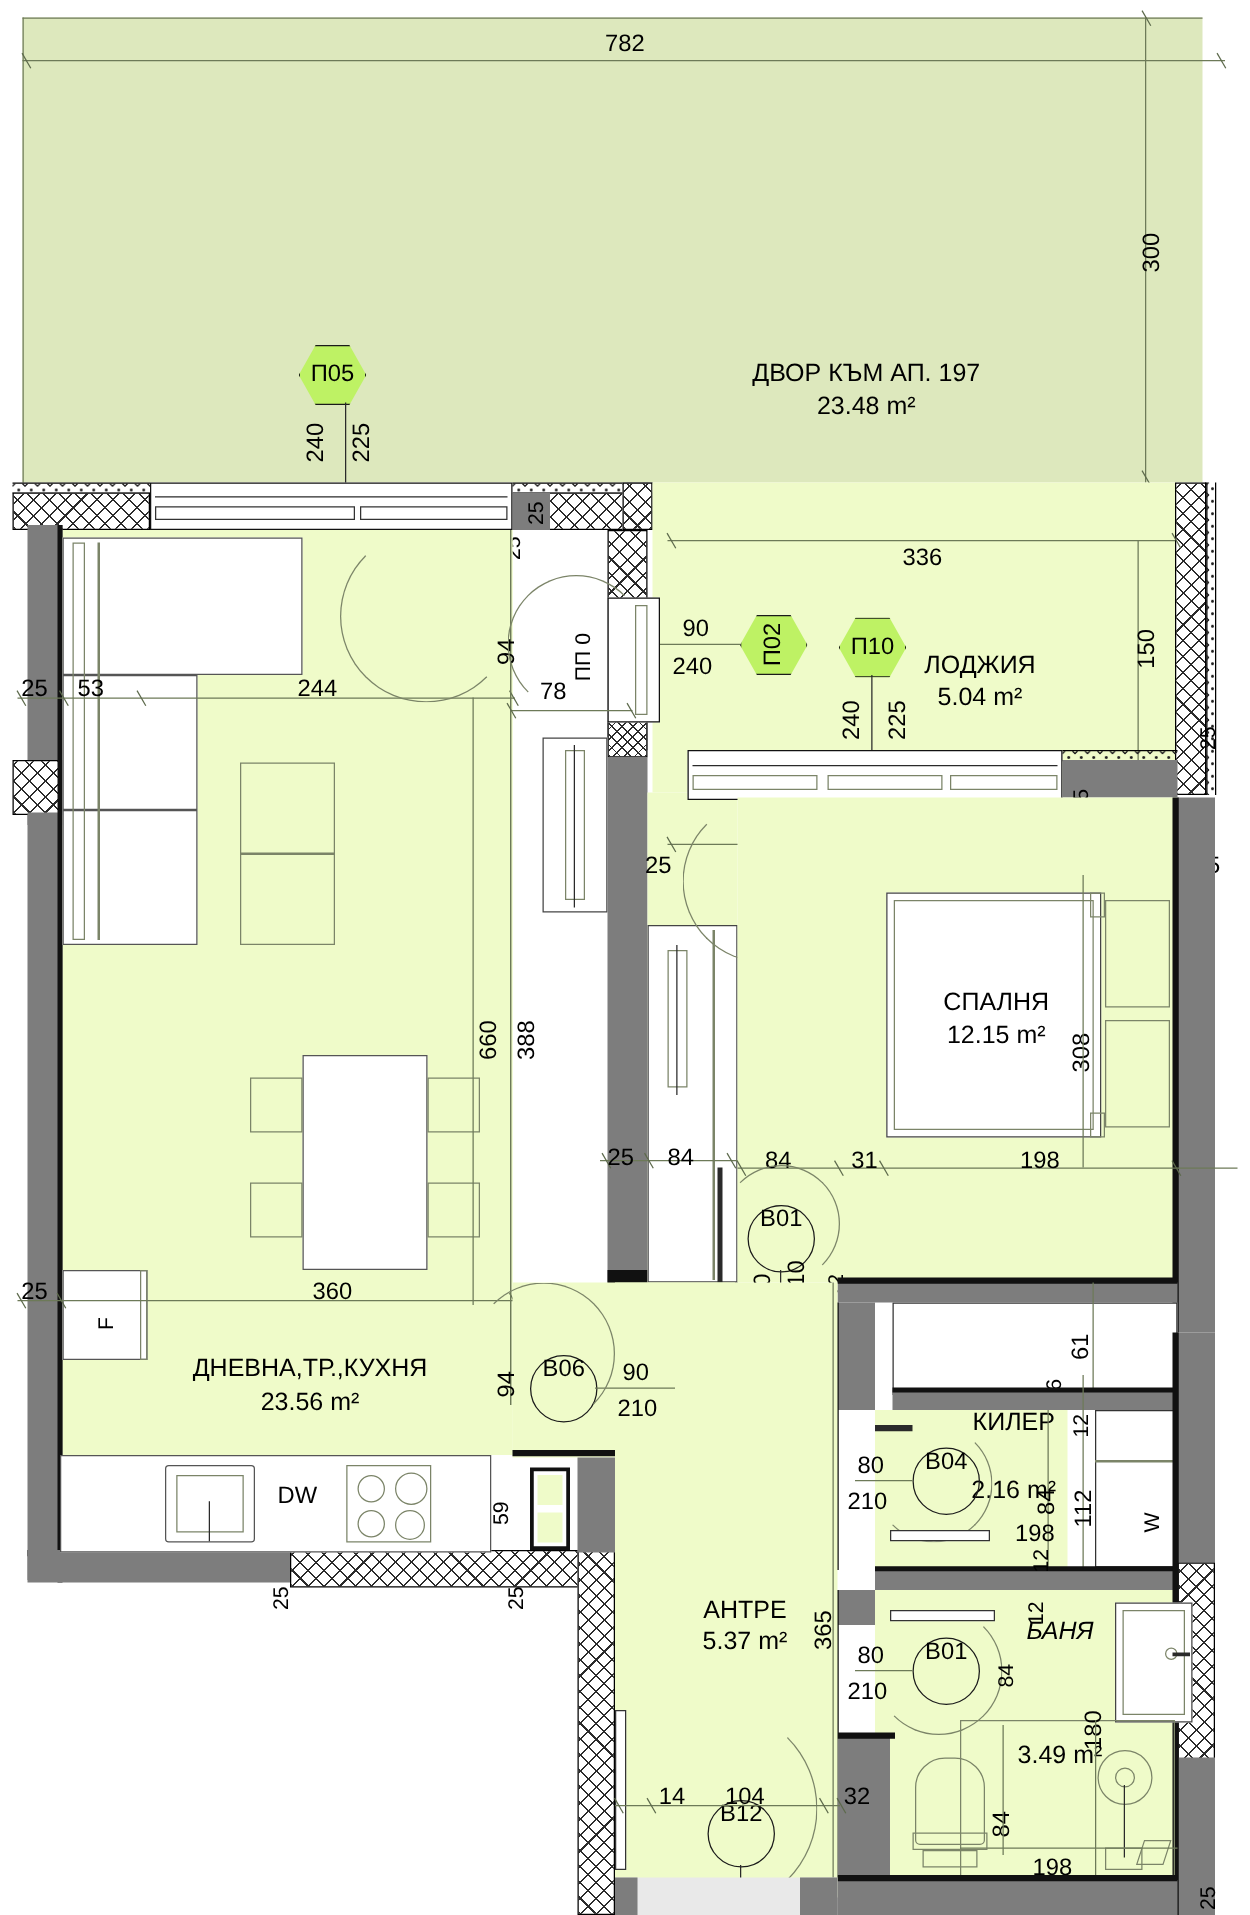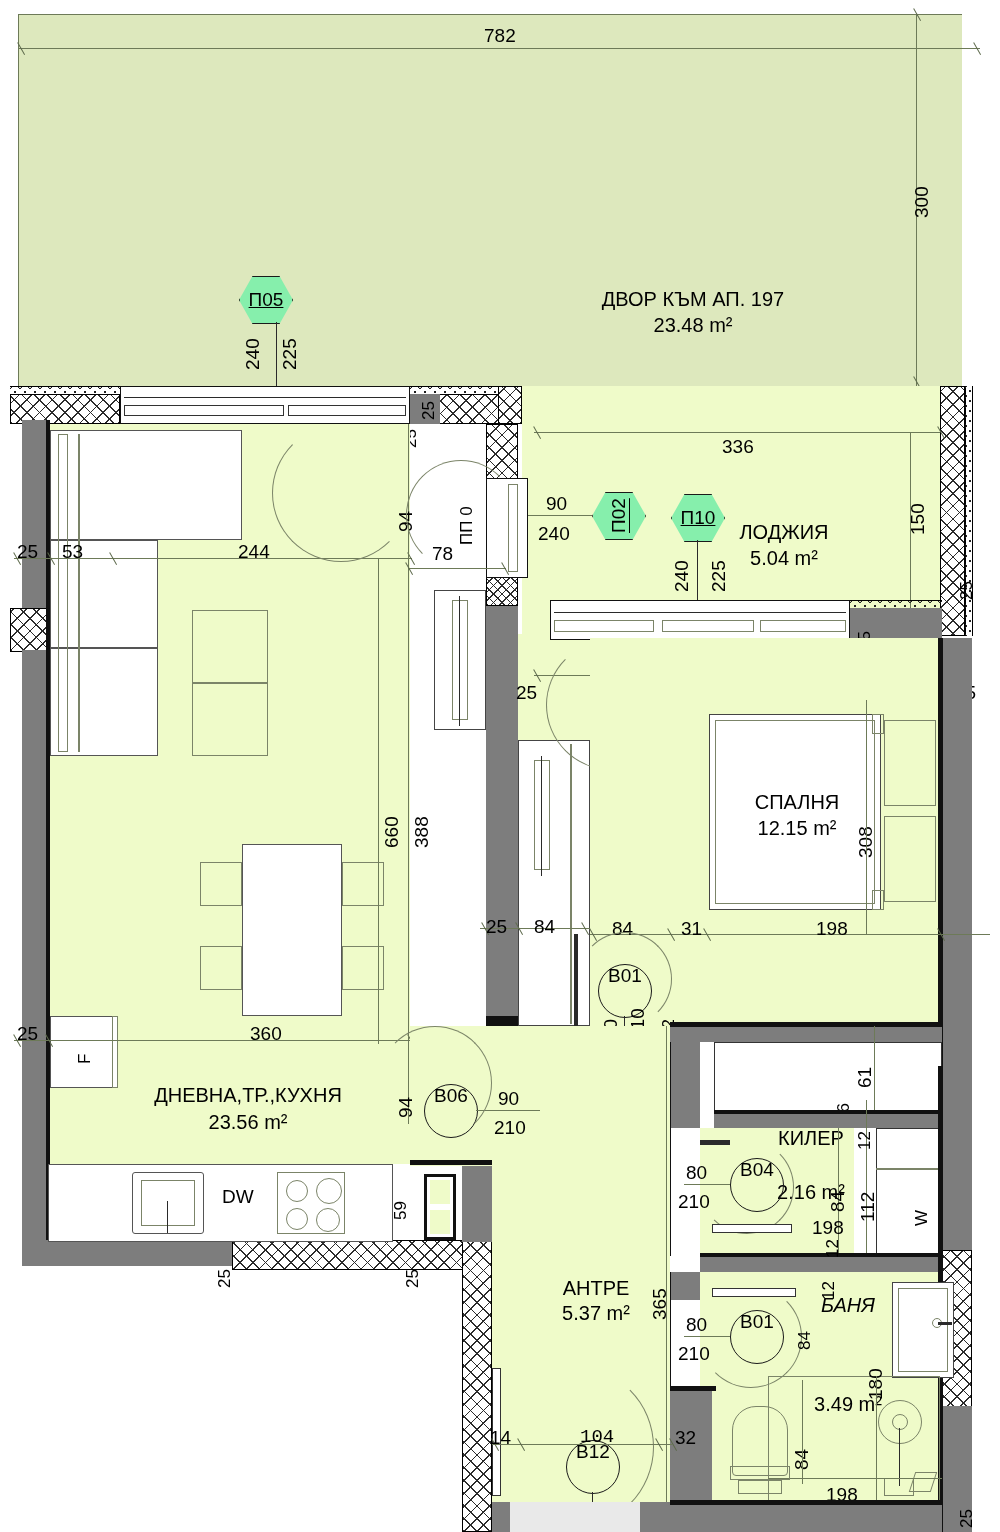--- a/index.html
+++ b/index.html
@@ -57,24 +57,24 @@
   
   .t{position:absolute;color:#000;white-space:nowrap;line-height:1;}
   .dim{font-size:19px;}
   .dimv{font-size:19px;transform-origin:0 0;transform:rotate(-90deg);}
   .room{font-size:20px;font-weight:400;text-align:center;}
   .smv{font-size:17px;transform-origin:0 0;transform:rotate(-90deg);}
 
   
   .hexwrap{position:absolute;}
   .hex{
-    width:52px;height:46px;background:#86efac;border:1.5px solid #1a1a1a;
+    width:52px;height:46px;background:#bef264;border:1.5px solid #1a1a1a;
     clip-path:polygon(25% 0,75% 0,100% 50%,75% 100%,25% 100%,0 50%);
     display:flex;align-items:center;justify-content:center;
-    font-size:19px;color:#000;text-decoration:underline;
+    font-size:19px;color:#000;
   }
   .hex.vtext{writing-mode:vertical-rl;transform:rotate(180deg);}
   .circ{
     position:absolute;width:52px;height:52px;border-radius:50%;
     border:1.4px solid #1a1a1a;background:transparent;
     display:flex;align-items:flex-start;justify-content:center;font-size:19px;color:#000;
   }
 
   
   .arc{position:absolute;border:1.1px solid #7b8468;border-radius:50%;}
@@ -451,22 +451,22 @@
   </div>
   <div class="abs lnk" style="left:592px;top:1492px;width:1.2px;height:28px;"></div>
   <div class="t dimv" style="left:570px;top:1528px;">00</div>
   <div class="t dimv" style="left:597px;top:1528px;">10</div>
 
   <div class="abs ln" style="left:492px;top:1444px;width:180px;height:1.1px;"></div>
   <div class="abs tick" style="left:488px;top:1444px;"></div>
   <div class="abs tick" style="left:514px;top:1444px;"></div>
   <div class="abs tick" style="left:652px;top:1444px;"></div>
   <div class="abs tick" style="left:666px;top:1444px;"></div>
-  <div class="t dim" style="left:490px;top:1428px;">14</div>
-  <div class="t dim" style="left:580px;top:1428px;font-family:Liberation Mono, monospace;">104</div>
+  <div class="t dim" style="left:527px;top:1428px;">14</div>
+  <div class="t dim" style="left:580px;top:1428px;">104</div>
   <div class="t dim" style="left:675px;top:1428px;">32</div>
 
   <div class="abs fill-grayband" style="left:492px;top:1502px;width:178px;height:30px;"></div>
   <div class="abs wall-solid" style="left:492px;top:1502px;width:18px;height:30px;"></div>
   <div class="abs wall-solid" style="left:640px;top:1502px;width:30px;height:30px;"></div>
 
   <div class="abs fill-white" style="left:424px;top:1174px;width:32px;height:66px;border:3px solid #111;box-sizing:border-box;"></div>
   <div class="abs fill-room" style="left:430px;top:1180px;width:20px;height:24px;"></div>
   <div class="abs fill-room" style="left:430px;top:1210px;width:20px;height:24px;"></div>
   <div class="abs wall-solid" style="left:462px;top:1166px;width:30px;height:76px;"></div>

